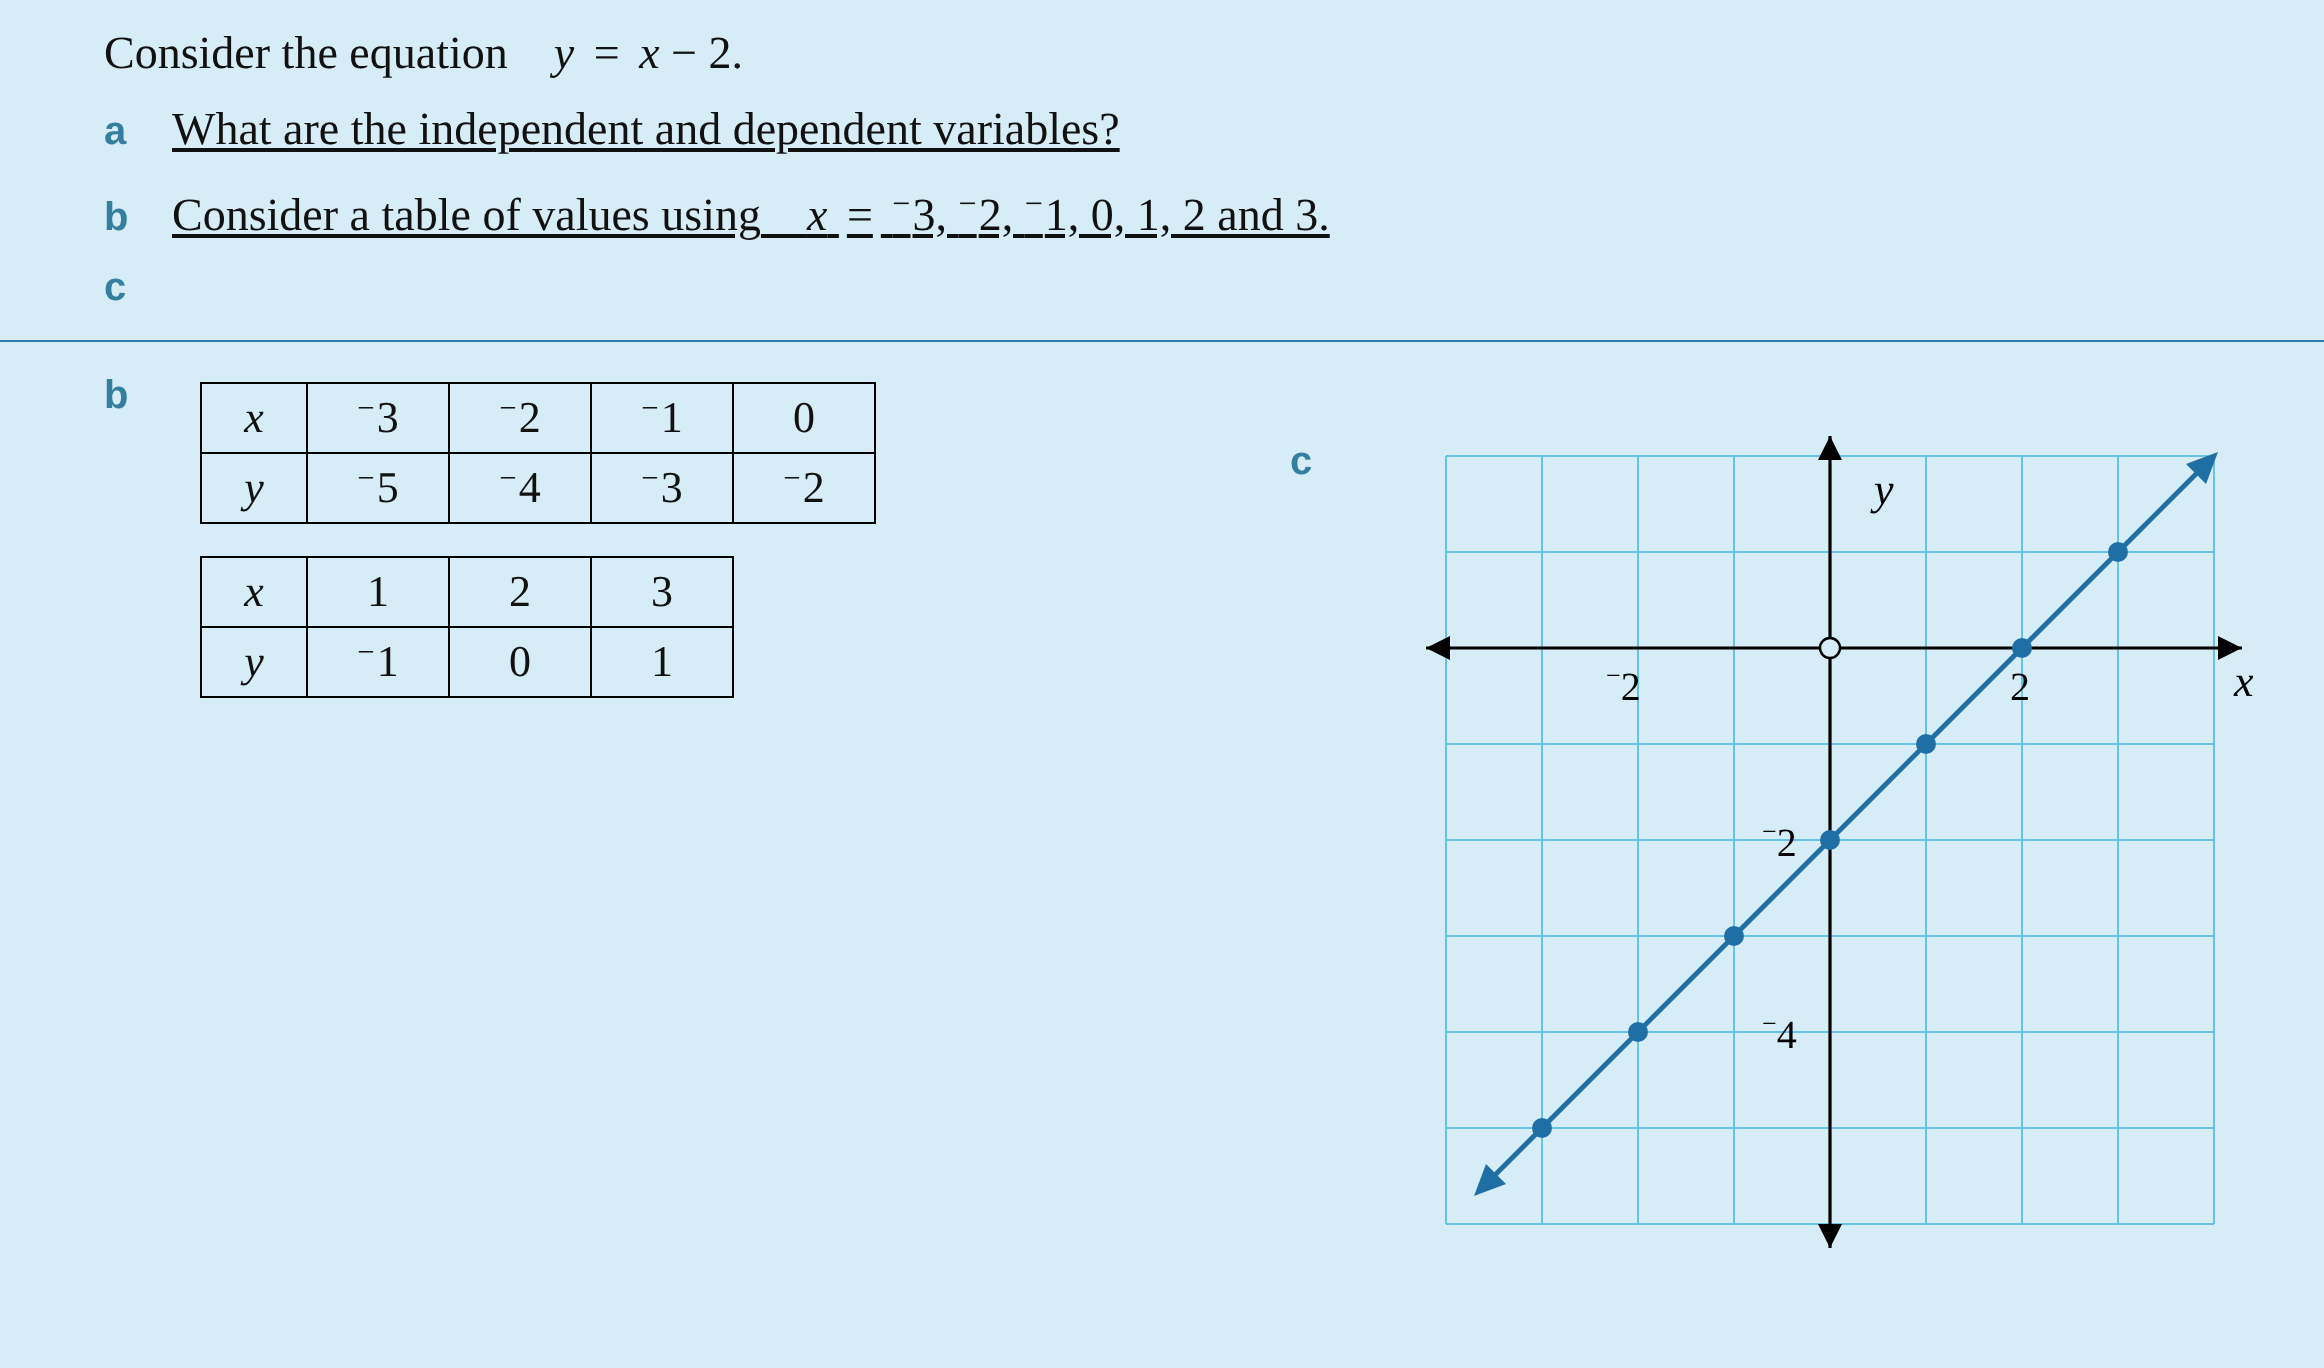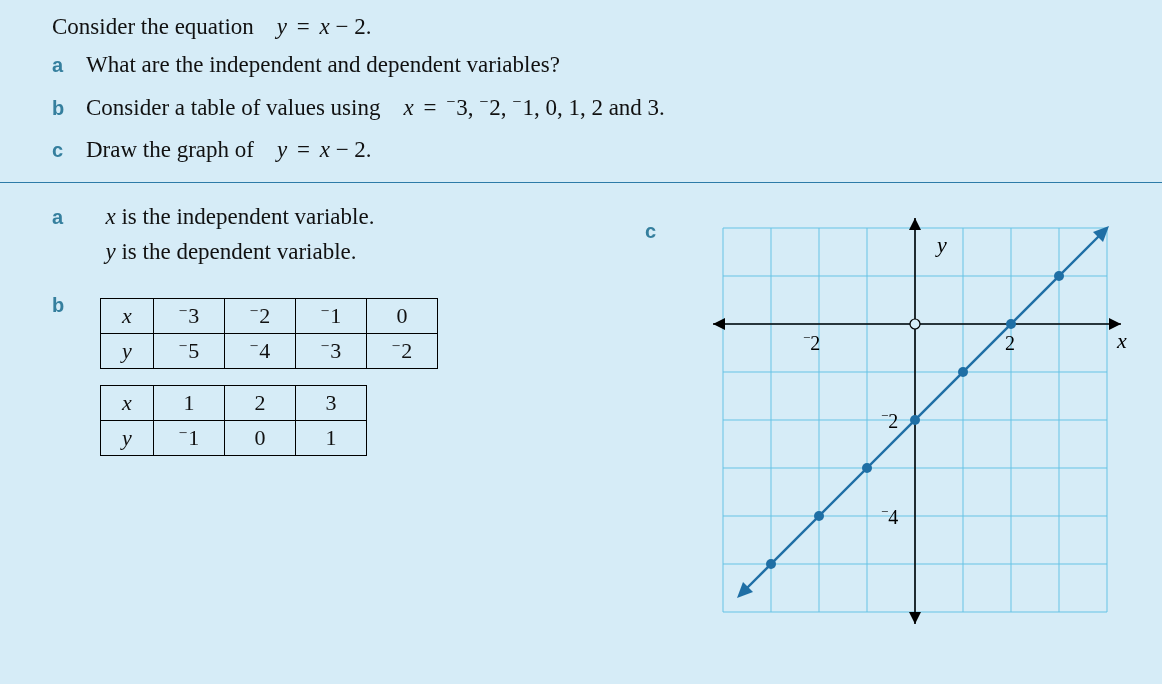--- a/index.html
+++ b/index.html
@@ -32,20 +32,21 @@
     font-family: Arial, Helvetica, sans-serif;
     font-weight: bold;
     font-size: 20px;
     width: 34px;
     flex: 0 0 34px;
     text-indent: 0;
   }
   .q-text {
     font-size: 23px;
     line-height: 1.5;
+    text-decoration: underline;
   }
   .math-i { font-style: italic; font-family: "Times New Roman", serif; }
   .eqspace { padding: 0 4px; }
   .neg-sup { position: relative; top: -0.45em; font-size: 0.7em; padding-right: 1px;}
   .divider {
     border: none;
     border-top: 1px solid #2d7ba8;
     margin: 14px 0 16px 0;
   }
 
@@ -140,47 +141,29 @@
         <span class="math-i">x</span>
         <span class="eqspace">=</span>
         <span>
           <span class="neg-sup">−</span>3, <span class="neg-sup">−</span>2, <span class="neg-sup">−</span>1, 0, 1, 2 and 3.
         </span>
       </span>
     </div>
 
     <div class="q-line">
       <span class="part-label">c</span>
-      <span class="q-text">
-        <span>Draw the graph of</span>
-        &nbsp;&nbsp;
-        <span class="math-i">y</span>
-        <span class="eqspace">=</span>
-        <span class="math-i">x</span>
-        <span> − 2.</span>
-      </span>
     </div>
   </div>
 
   <hr class="divider">
 
   <div class="answer-area">
 
     <div class="ans-row">
       <div class="ans-col-left">
-        <div class="ans-block">
-          <span class="ans-label">a</span>
-          <span class="ans-text">
-            <span class="math-i">x</span><span> is the independent variable.</span>
-          </span><br>
-          <span class="ans-label"></span>
-          <span class="ans-text">
-            <span class="math-i">y</span><span> is the dependent variable.</span>
-          </span>
-        </div>
 
         <div class="ans-block" style="display:flex;">
           <span class="ans-label" style="flex:0 0 48px;">b</span>
           <div>
             <table class="val">
               <tbody>
                   <tr>
                 <td class="hdr">x</td>
                 <td><span class="neg-sup">−</span>3</td>
                 <td><span class="neg-sup">−</span>2</td>

